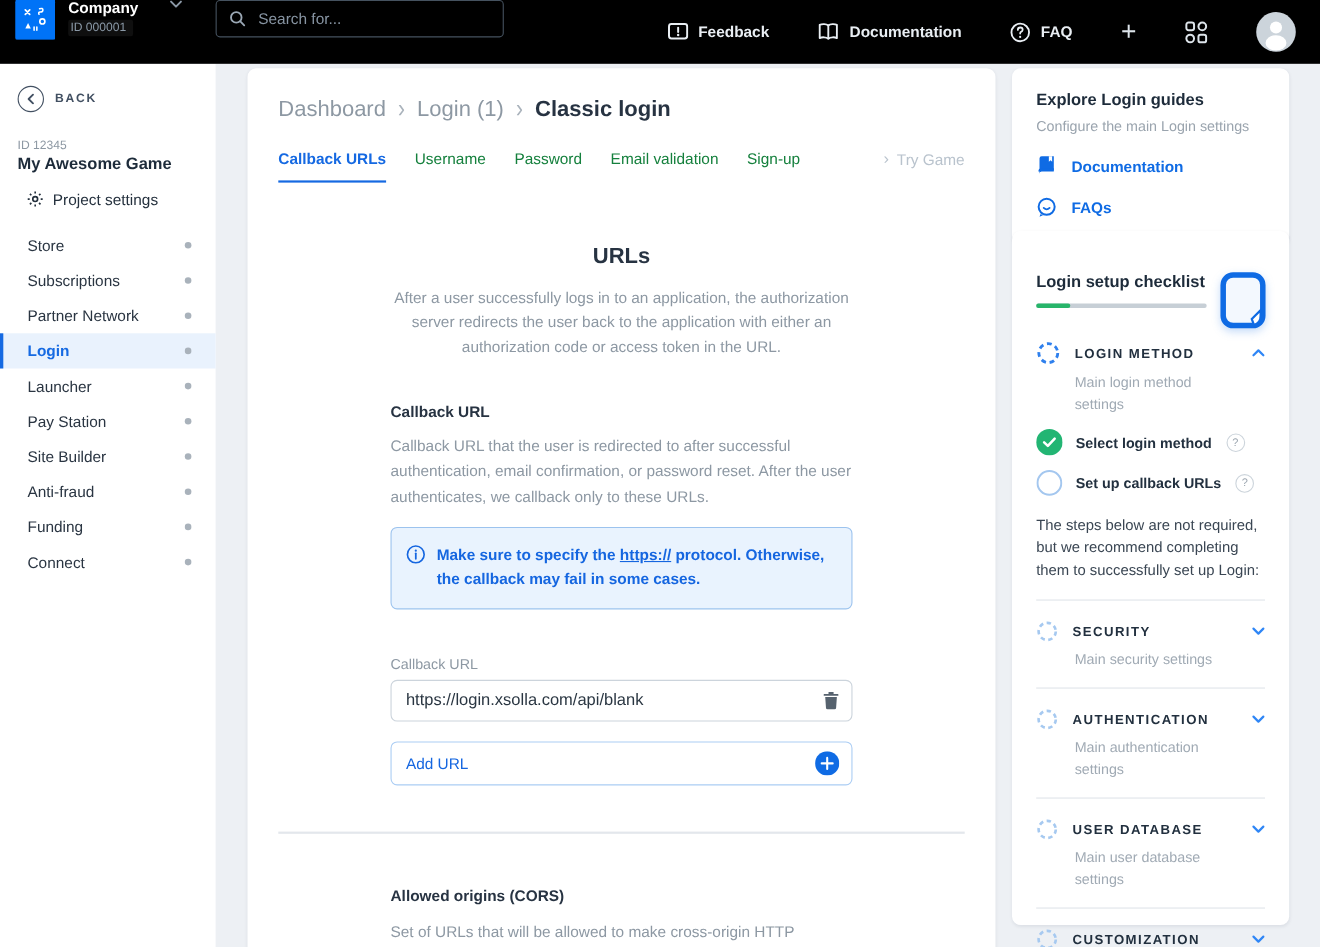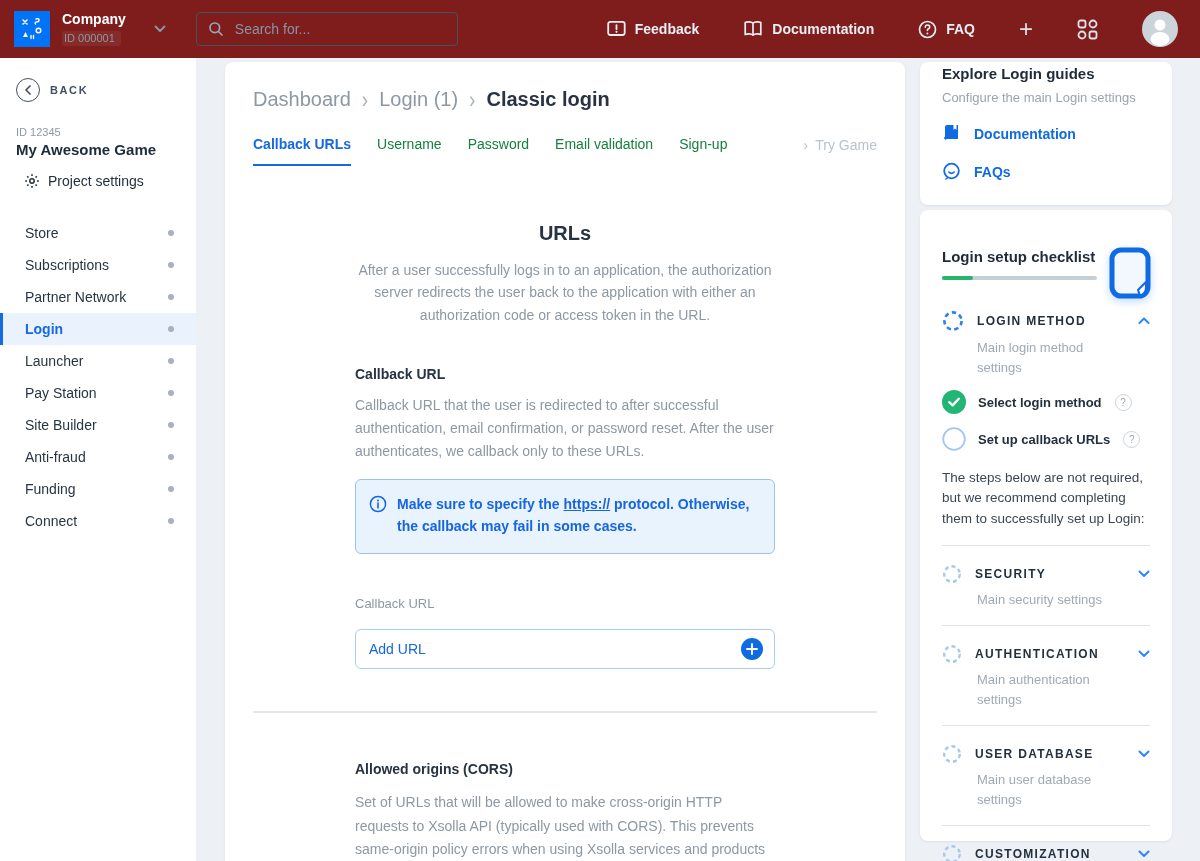--- a/index.html
+++ b/index.html
@@ -1,21 +1,21 @@
 <!DOCTYPE html>
 <html><head>
 <meta charset="utf-8">
 <style>
   * { box-sizing: border-box; }
   body {
     margin: 0; width: 1200px; height: 861px; overflow: hidden; position: relative;
     background: #edf0f4; font-family: "Liberation Sans", sans-serif;
   }
   
-  .topbar { position: absolute; top:0; left:0; right:0; height:58px; background:#7f1d1d; display:flex; align-items:center; z-index:5; }
+  .topbar { position: absolute; top:0; left:0; right:0; height:58px; background:#000000; display:flex; z-index:5; }
   .logo { width:36px; height:36px; margin-left:14px; border-radius:2px; background:#0073f7; flex:none; cursor:pointer; }
   .company { margin-left:12px; cursor:pointer; line-height:1.1; }
   .company-name { font-size:14px; font-weight:700; color:#ffffff; }
   .company-id { display:inline-block; font-size:11px; color:#8b99a7; background:rgba(255,255,255,.06); padding:1px 6px 2px 2px; border-radius:2px; margin-top:3px; }
   .caret { margin-left:28px; cursor:pointer; display:flex; }
   .search { margin-left:30px; width:262px; height:34px; border:1px solid #45525f; border-radius:4px; display:flex; align-items:center; padding:0 11px; gap:9px; }
   .search input { background:transparent; border:none; outline:none; color:#cdd6de; font-size:14px; width:100%; font-family:inherit; }
   .search input::placeholder { color:#8794a2; }
   .top-actions { margin-left:auto; display:flex; align-items:center; gap:44px; margin-right:22px; }
   .top-action { display:flex; align-items:center; gap:9px; color:#e9eef3; font-size:14px; font-weight:700; cursor:pointer; white-space:nowrap; }
@@ -24,21 +24,21 @@
 
   
   .sidebar { position:absolute; top:58px; left:0; width:196px; bottom:0; background:#ffffff; }
   .back-row { display:flex; align-items:center; gap:10px; margin:20px 0 0 16px; cursor:pointer; }
   .back-circle { width:24px; height:24px; border:1.6px solid #42506 2; border:1.6px solid #425062; border-radius:50%; display:flex; align-items:center; justify-content:center; }
   .back-label { font-size:11px; font-weight:700; letter-spacing:1.6px; color:#425062; }
   .proj { margin:24px 0 0 16px; }
   .proj-id { font-size:11px; color:#8d98a3; }
   .proj-name { font-size:15px; font-weight:700; color:#1d2b3a; margin-top:3px; }
   .proj-settings { display:flex; align-items:center; gap:8px; margin:15px 0 0 24px; font-size:14px; color:#25313e; cursor:pointer; }
-  .menu { margin-top:28px; }
+  .menu { margin-top:18px; }
   .menu-item { height:32px; display:flex; align-items:center; padding-left:25px; position:relative; font-size:14px; color:#2a3542; cursor:pointer; }
   .menu-item .dot { position:absolute; right:22px; width:6px; height:6px; border-radius:50%; background:#a9b2bb; }
   .menu-item.active { background:#e9f2fd; color:#166ae2; font-weight:700; }
   .menu-item.active::before { content:""; position:absolute; left:0; top:0; bottom:0; width:3px; background:#166ae2; }
 
   
   .main-card { position:absolute; left:225px; top:62px; width:680px; height:820px; background:#fff; border-radius:8px; box-shadow:0 1px 3px rgba(20,35,50,.07); }
   .breadcrumb { display:flex; align-items:center; gap:11px; margin:26px 0 0 28px; font-size:20px; color:#8d98a3; }
   .breadcrumb .crumb { cursor:pointer; }
   .breadcrumb .sep { color:#aab3bc; font-size:19px; transform:scaleY(1.25); }
@@ -61,21 +61,21 @@
   .input-wrap input { width:100%; height:38px; border:1px solid #ccd4dc; border-radius:6px; padding:0 42px 0 13px; font-size:15px; color:#2a3642; font-family:inherit; outline:none; }
   .trash-btn { position:absolute; right:12px; top:10px; cursor:pointer; display:flex; }
   .add-url { margin-top:18px; height:40px; border:1px solid #abcdf4; border-radius:6px; display:flex; align-items:center; justify-content:space-between; padding:0 11px 0 13px; cursor:pointer; background:#fff; }
   .add-url-label { font-size:14px; color:#1566e0; font-weight:500; }
   .hdivider { height:2px; background:#e3e7ec; margin:42px 28px 0 28px; }
   .cors-heading { margin-top:48px; font-size:14px; font-weight:700; color:#273342; }
   .cors-desc { margin-top:14px; font-size:14px; color:#8d98a3; line-height:1.7; }
 
   
   .rcard { position:absolute; left:920px; width:252px; background:#fff; border-radius:8px; box-shadow:0 1px 3px rgba(20,35,50,.07); }
-  .guides { top:62px; padding:3px 22px 24px; }
+  .guides { top:62px; padding:20px 22px 24px; }
   .guides-title { font-size:15px; font-weight:700; color:#1d2b3a; }
   .guides-sub { margin-top:8px; font-size:13px; color:#9aa4ae; }
   .guide-link { display:flex; align-items:center; gap:13px; margin-top:19px; color:#0f6be4; font-size:14px; font-weight:700; cursor:pointer; }
   .checklist { top:210px; height:631px; padding:22px; }
   .cl-header { position:relative; }
   .cl-title { font-size:15px; font-weight:700; color:#1d2b3a; width:160px; margin-top:16px; }
   .cl-progress { width:155px; height:4px; border-radius:2px; background:#c7cfd6; margin-top:11px; }
   .cl-progress-fill { width:20%; height:100%; border-radius:2px; background:#27b56a; }
   .cl-doc-icon { position:absolute; right:-2px; top:-2px; filter:drop-shadow(0 3px 4px rgba(15,107,228,.25)); }
   .cl-sec-head { display:flex; align-items:center; gap:13px; margin-top:30px; cursor:pointer; }
@@ -268,20 +268,30 @@
         <svg width="18" height="18" viewBox="0 0 18 18">
             <circle cx="9" cy="9" r="7.6" stroke="#1566e0" stroke-width="1.5" fill="none"></circle>
             <circle cx="9" cy="5.6" r="1" fill="#1566e0"></circle>
             <path d="M9 8 v5" stroke="#1566e0" stroke-width="1.6" stroke-linecap="round"></path>
           </svg>
       </span>
       <span class="callout-text"><span>Make sure to specify the </span><a>https://</a><span> protocol. Otherwise, the callback may fail in some cases.</span></span>
     </div>
 
     <div class="field-label">Callback URL</div>
+    <div class="input-wrap">
+      <input type="text" value="https://login.xsolla.com/api/blank" style="">
+      <span class="trash-btn">
+        <svg width="15" height="17" viewBox="0 0 15 17">
+            <path d="M5.2 1.2 h4.6 v1.6 h-4.6 Z" fill="#56626e"></path>
+            <rect x="0.8" y="2.8" width="13.4" height="1.7" rx="0.5" fill="#56626e"></rect>
+            <path d="M2.2 5.6 h10.6 l-0.7 10 a1.4 1.4 0 0 1 -1.4 1.3 h-6.4 a1.4 1.4 0 0 1 -1.4 -1.3 Z" fill="#56626e"></path>
+          </svg>
+      </span>
+    </div>
 
     <div class="add-url">
       <span class="add-url-label">Add URL</span>
       <span style="display:flex">
         <svg width="22" height="22" viewBox="0 0 22 22">
             <circle cx="11" cy="11" r="11" fill="#0f6be4"></circle>
             <path d="M11 6 v10 M6 11 h10" stroke="#fff" stroke-width="1.9" stroke-linecap="round"></path>
           </svg>
       </span>
     </div>

